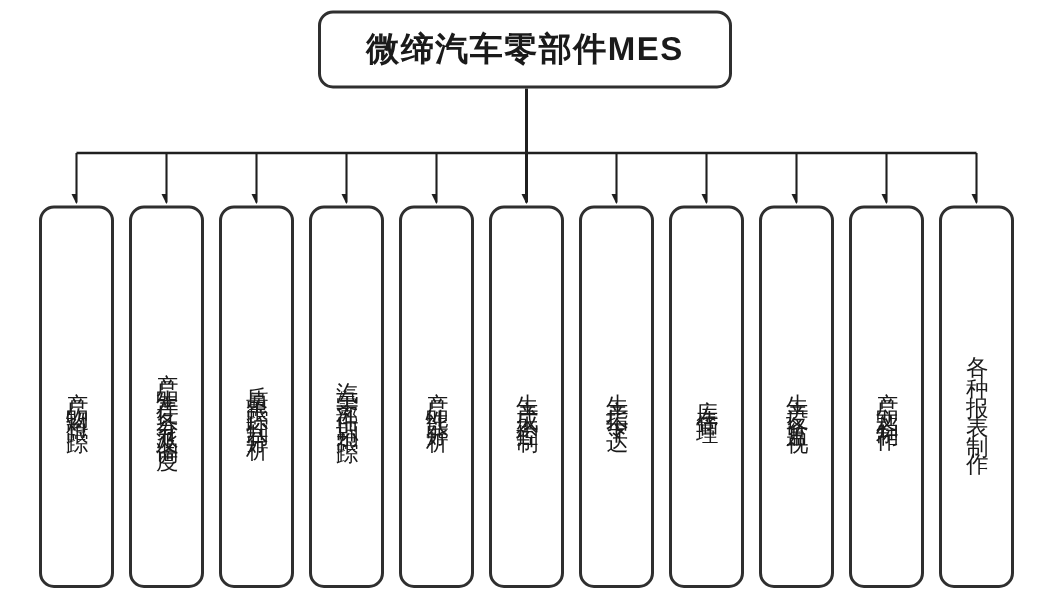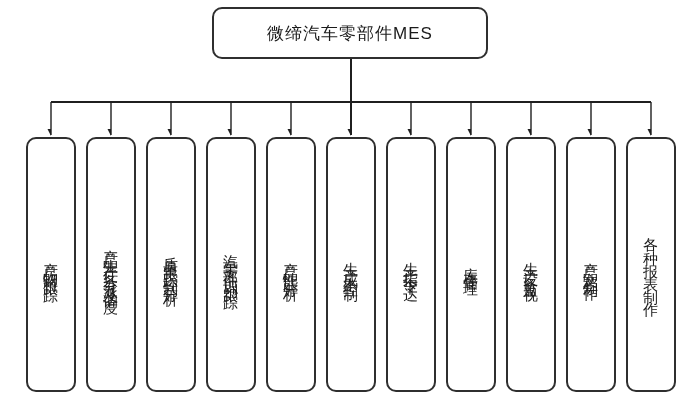--- a/index.html
+++ b/index.html
@@ -17,21 +17,21 @@
     overflow:hidden;
   }
   .connectors{position:absolute;left:0;top:0;z-index:1;}
   .root-box{
     position:absolute;left:212px;top:7px;width:276px;height:52px;
     box-sizing:border-box;
     border:2px solid var(--border);
     border-radius:10px;
     background:#fff;
     display:flex;align-items:center;justify-content:center;
-    font-size:17px;font-weight:400;letter-spacing:1px;
+    font-size:22px;font-weight:700;letter-spacing:1px;
     color:var(--text);
     z-index:2;
   }
   .node{
     position:absolute;top:137px;width:50px;height:255px;
     box-sizing:border-box;
     border:2px solid var(--border);
     border-radius:10px;
     background:#fff;
     display:flex;align-items:center;justify-content:center;

